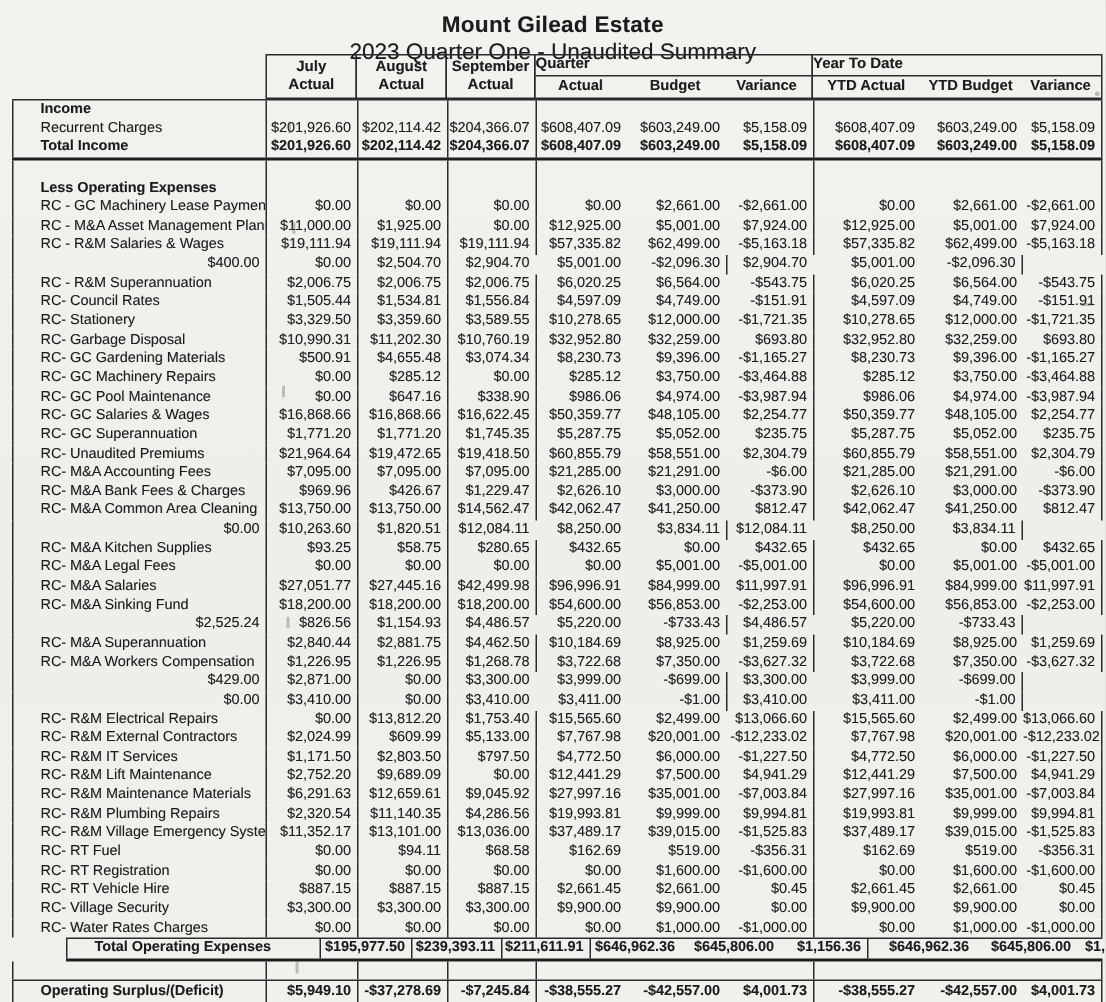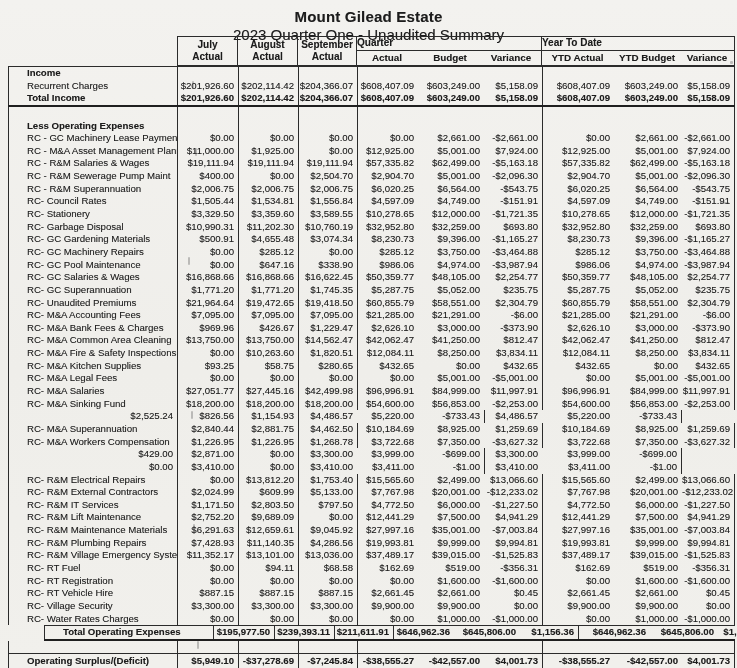--- a/index.html
+++ b/index.html
@@ -173,21 +173,20 @@
           <div class="c v col1">$19,111.94</div>
           <div class="c v col2">$19,111.94</div>
           <div class="c v col3">$57,335.82</div>
           <div class="c v col4">$62,499.00</div>
           <div class="c v col5">-$5,163.18</div>
           <div class="c v col6">$57,335.82</div>
           <div class="c v col7">$62,499.00</div>
           <div class="c v col8">-$5,163.18</div>
         </div>
         <div class="row r-data">
-          <div class="c lab">RC - R&amp;M Sewerage Pump Maint</div>
           <div class="c v col0">$400.00</div>
           <div class="c v col1">$0.00</div>
           <div class="c v col2">$2,504.70</div>
           <div class="c v col3">$2,904.70</div>
           <div class="c v col4">$5,001.00</div>
           <div class="c v col5">-$2,096.30</div>
           <div class="c v col6">$2,904.70</div>
           <div class="c v col7">$5,001.00</div>
           <div class="c v col8">-$2,096.30</div>
         </div>
@@ -341,21 +340,20 @@
           <div class="c v col1">$13,750.00</div>
           <div class="c v col2">$14,562.47</div>
           <div class="c v col3">$42,062.47</div>
           <div class="c v col4">$41,250.00</div>
           <div class="c v col5">$812.47</div>
           <div class="c v col6">$42,062.47</div>
           <div class="c v col7">$41,250.00</div>
           <div class="c v col8">$812.47</div>
         </div>
         <div class="row r-data">
-          <div class="c lab">RC- M&amp;A Fire &amp; Safety Inspections</div>
           <div class="c v col0">$0.00</div>
           <div class="c v col1">$10,263.60</div>
           <div class="c v col2">$1,820.51</div>
           <div class="c v col3">$12,084.11</div>
           <div class="c v col4">$8,250.00</div>
           <div class="c v col5">$3,834.11</div>
           <div class="c v col6">$12,084.11</div>
           <div class="c v col7">$8,250.00</div>
           <div class="c v col8">$3,834.11</div>
         </div>
@@ -519,21 +517,21 @@
           <div class="c v col2">$9,045.92</div>
           <div class="c v col3">$27,997.16</div>
           <div class="c v col4">$35,001.00</div>
           <div class="c v col5">-$7,003.84</div>
           <div class="c v col6">$27,997.16</div>
           <div class="c v col7">$35,001.00</div>
           <div class="c v col8">-$7,003.84</div>
         </div>
         <div class="row r-data">
           <div class="c lab">RC- R&amp;M Plumbing Repairs</div>
-          <div class="c v col0">$7,428.93</div>
+          <div class="c v col0">$2,320.54</div>
           <div class="c v col1">$11,140.35</div>
           <div class="c v col2">$4,286.56</div>
           <div class="c v col3">$19,993.81</div>
           <div class="c v col4">$9,999.00</div>
           <div class="c v col5">$9,994.81</div>
           <div class="c v col6">$19,993.81</div>
           <div class="c v col7">$9,999.00</div>
           <div class="c v col8">$9,994.81</div>
         </div>
         <div class="row r-data">

